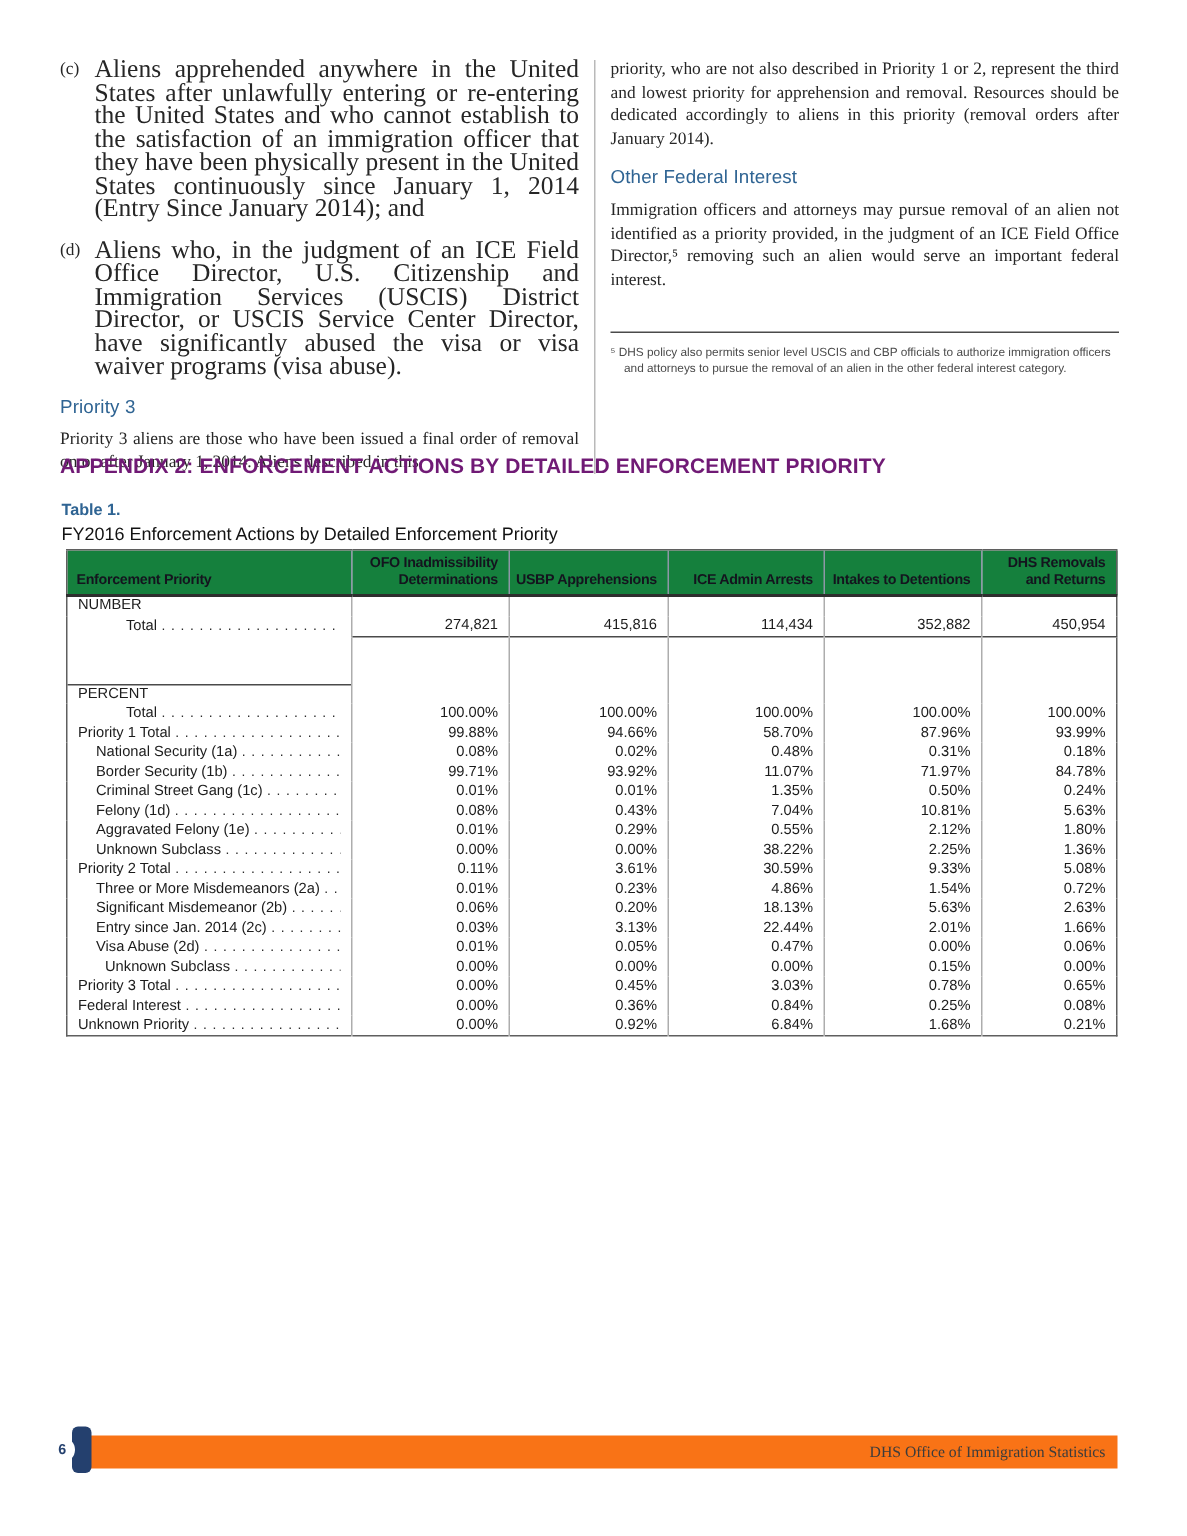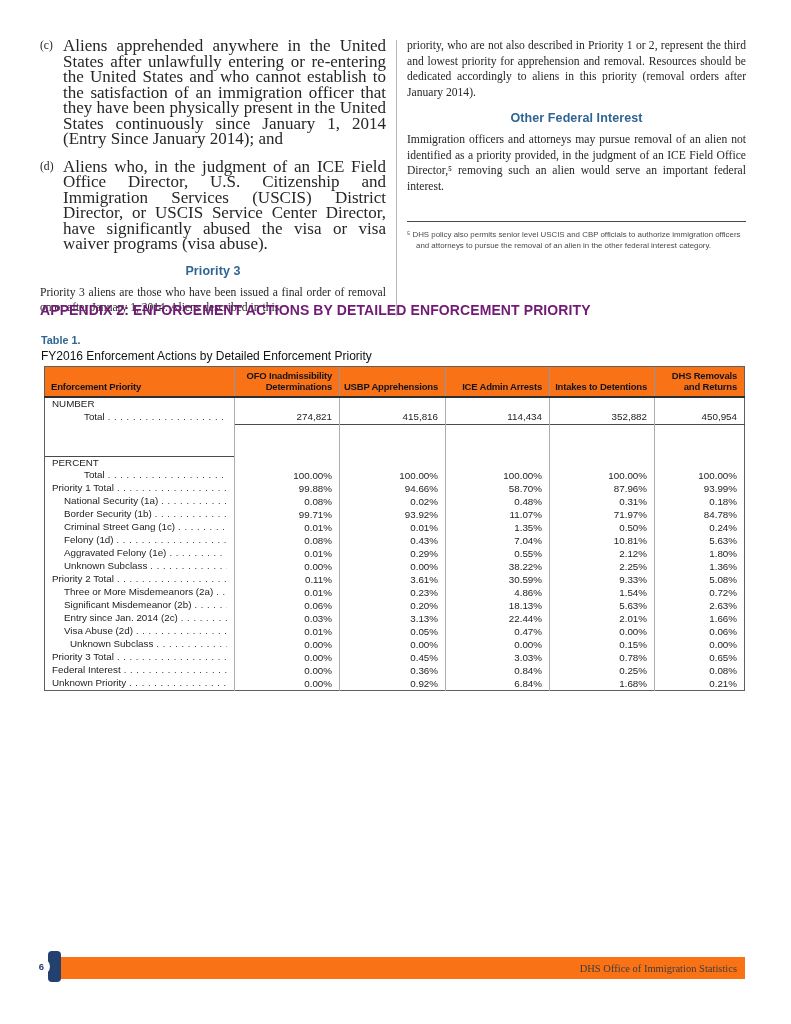--- a/index.html
+++ b/index.html
@@ -17,22 +17,22 @@
   .col-right { width:339px; }
 
   .list-item { display:flex; margin-bottom:12px; }
   .list-marker { width:23px; flex:none; font-size:11.6px; line-height:15.5px; }
   .list-text  { flex:1; font-size:17px; line-height:15.5px; text-align:justify; }
 
   p.body { font-size:11.6px; line-height:15.5px; text-align:justify; }
 
   h3.blue-head {
     font-family:"Liberation Sans","DejaVu Sans",sans-serif;
-    font-size:12.5px; font-weight:bold; color:#2f6493;
-    margin:13px 0 7px 0; letter-spacing:0.1px;text-align:center;
+    font-size:12.5px; font-weight:normal; color:#2f6493;
+    margin:13px 0 7px 0; letter-spacing:0.1px;
   }
   .col-left h3.blue-head { margin-top:0; }
   .col-right h3.blue-head { margin-top:11px; }
 
   .footnote-rule { height:1px; background:#4a4a4a; margin-top:27px; margin-bottom:7px; }
   p.footnote {
     font-family:"Liberation Sans","DejaVu Sans",sans-serif;
     font-size:7.9px; line-height:11px; color:#4a4a4a;
     text-align:left; padding-left:9px; text-indent:-9px;
   }
@@ -55,21 +55,21 @@
   }
 
   
   .table-wrap { position:absolute; left:44px; top:366px; width:701px; }
   table.enf {
     border-collapse:collapse; table-layout:fixed; width:701px;
     font-family:"Liberation Sans","DejaVu Sans",sans-serif;
     border:1px solid #5f5f5f;
   }
   table.enf thead th {
-    background:#f97316; color:#14141e;
+    background:#15803d; color:#14141e;
     font-size:9.5px; font-weight:bold; letter-spacing:-0.2px;
     vertical-align:bottom; text-align:right;
     padding:3px 7px 4px 3px; line-height:11px;
     border-left:1px solid #8d97a6; border-top:1px solid #5f5f5f;
     border-bottom:2px solid #2e2e2e;
   }
   table.enf thead th.c-label { text-align:left; padding-left:6px; border-left:none; }
   table.enf td {
     font-size:9.8px; line-height:12px; height:13px;
     padding:0 7px 0 6px; color:#1c1c1c;

